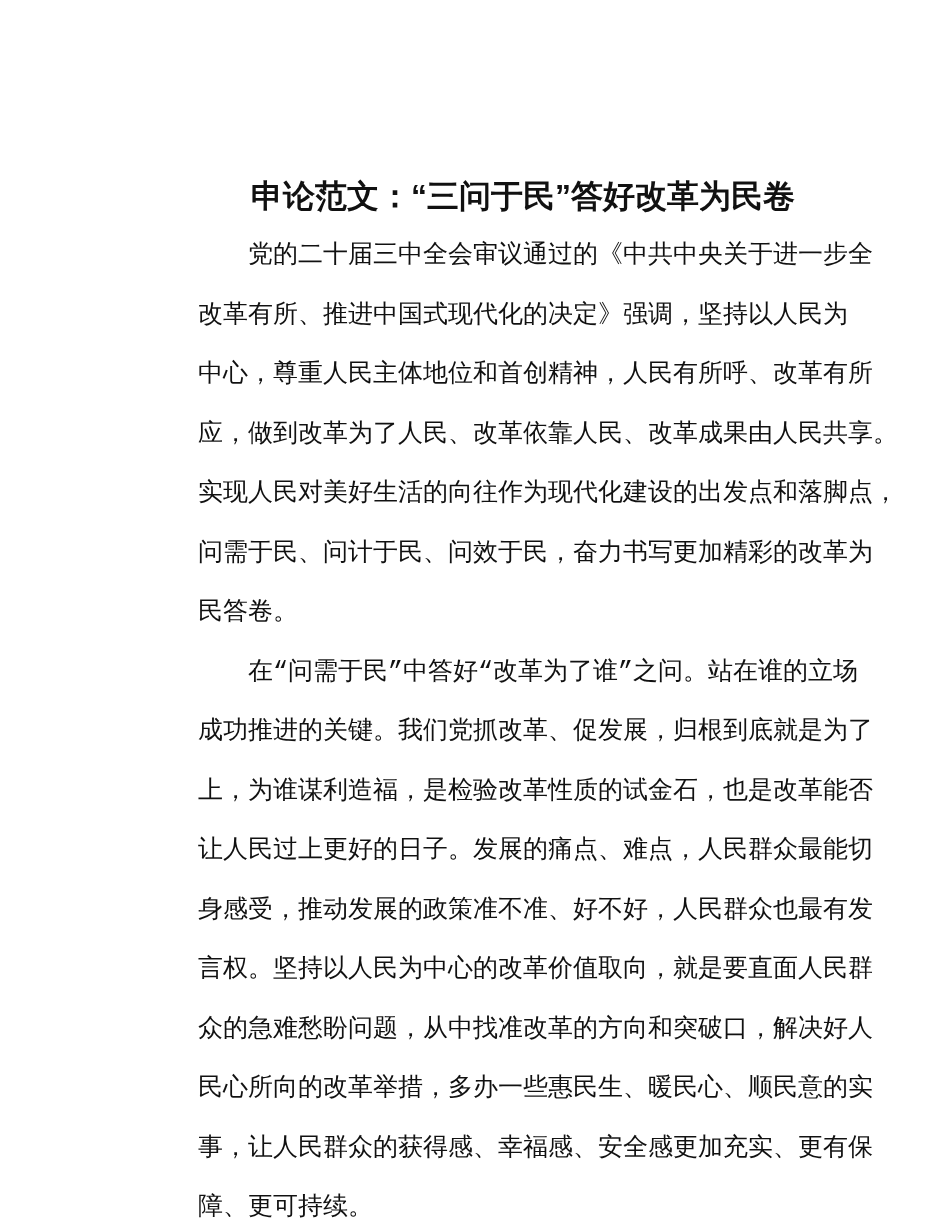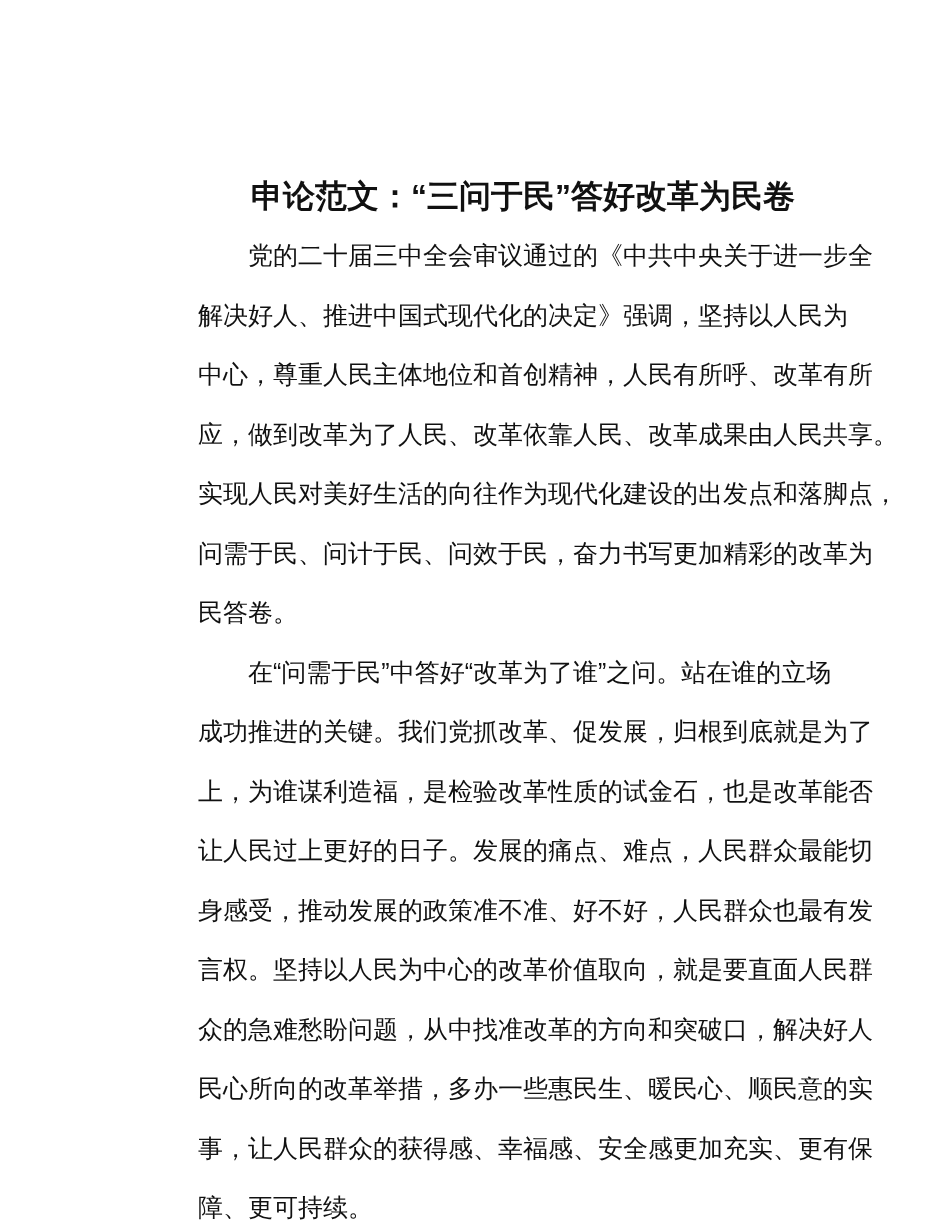--- a/index.html
+++ b/index.html
@@ -24,39 +24,39 @@
     line-height: 44px;
     text-align: center;
     white-space: nowrap;
     letter-spacing: 0;
   }
   .doc-body {
     width: 700px;
     margin-left: 134px;
     margin-top: 14px;
   }
-  .paragraph { margin: 0; }
+  .paragraph { margin: 0; font-family: Liberation Mono, monospace; }
   .paragraph + .paragraph { margin-top: 6px; }
   .text-line {
     font-size: 25px;
     line-height: 43.5px;
     white-space: nowrap;
     text-align: left;
     letter-spacing: 0;
   }
 </style>
 </head>
 <body>
 
 <div class="page">
   <h1 class="doc-title">申论范文：“三问于民”答好改革为民卷</h1>
   <div class="doc-body">
       <div class="paragraph">
         <div class="text-line">　　党的二十届三中全会审议通过的《中共中央关于进一步全</div>
-        <div class="text-line">解决好人、推进中国式现代化的决定》强调，坚持以人民为</div>
+        <div class="text-line">改革有所、推进中国式现代化的决定》强调，坚持以人民为</div>
         <div class="text-line">中心，尊重人民主体地位和首创精神，人民有所呼、改革有所</div>
         <div class="text-line">应，做到改革为了人民、改革依靠人民、改革成果由人民共享。</div>
         <div class="text-line">实现人民对美好生活的向往作为现代化建设的出发点和落脚点，</div>
         <div class="text-line">问需于民、问计于民、问效于民，奋力书写更加精彩的改革为</div>
         <div class="text-line">民答卷。</div>
       </div>
       <div class="paragraph">
         <div class="text-line">　　在“问需于民”中答好“改革为了谁”之问。站在谁的立场</div>
         <div class="text-line">成功推进的关键。我们党抓改革、促发展，归根到底就是为了</div>
         <div class="text-line">上，为谁谋利造福，是检验改革性质的试金石，也是改革能否</div>

